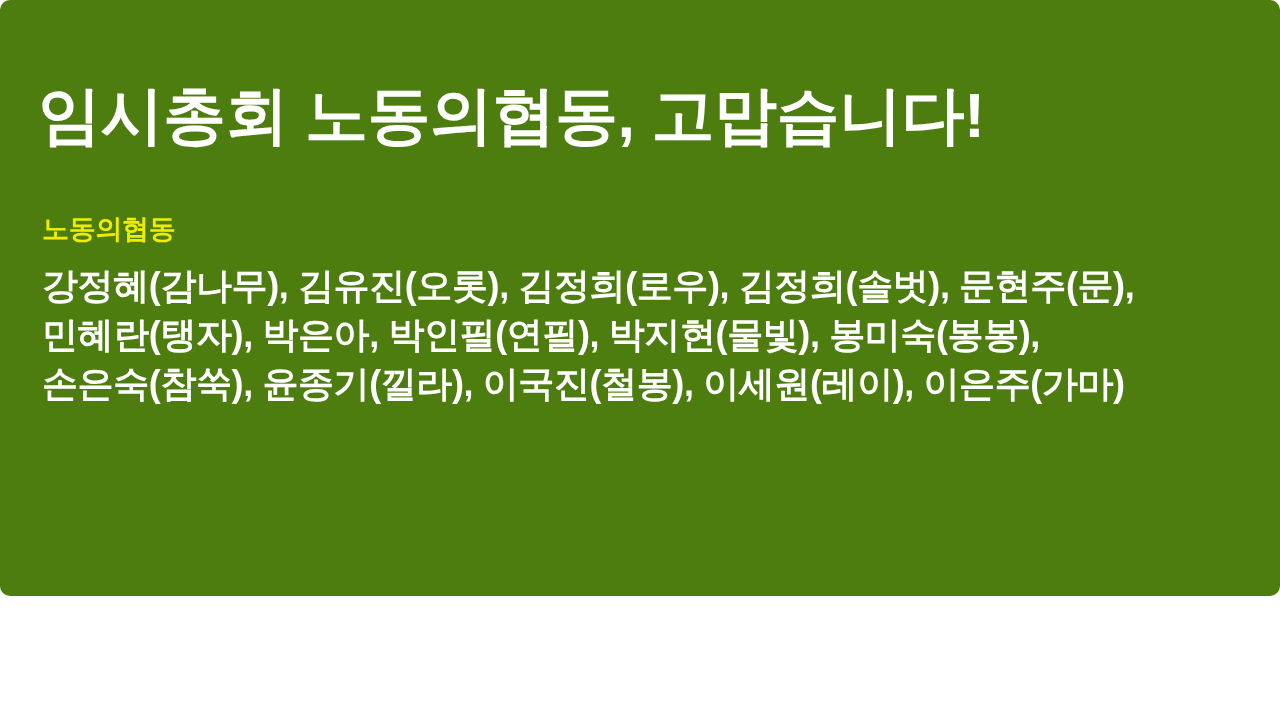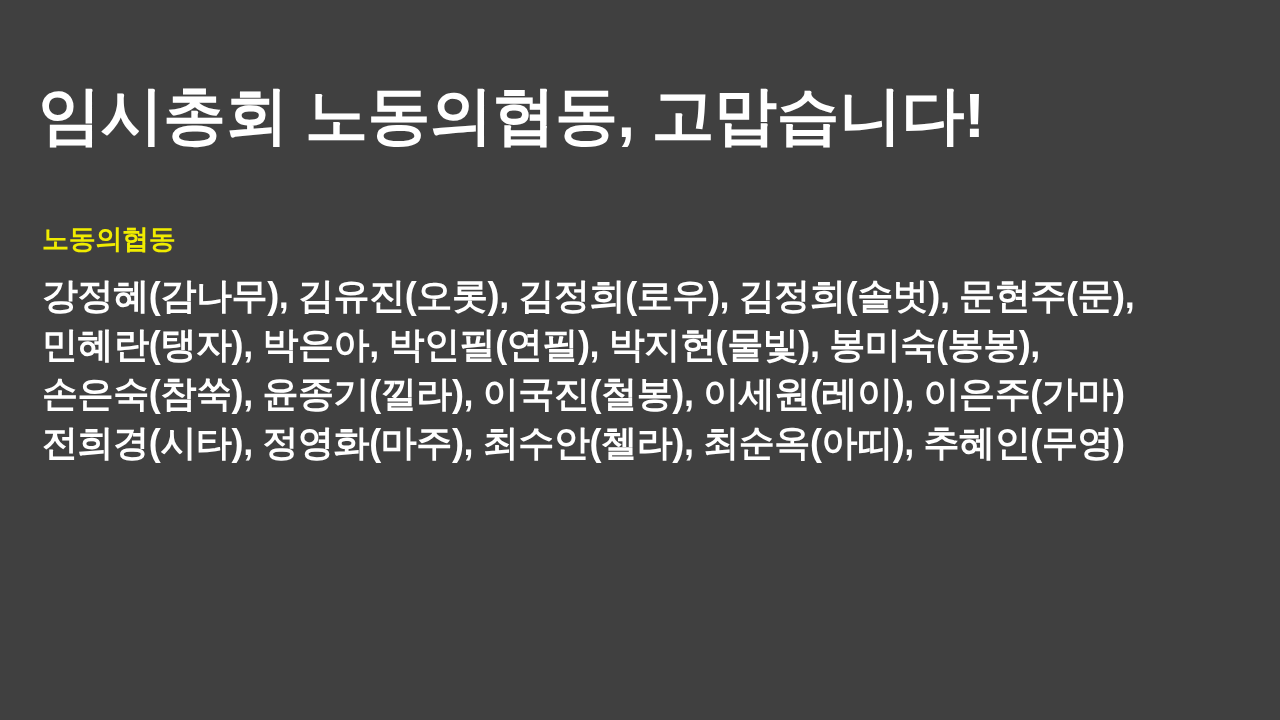--- a/index.html
+++ b/index.html
@@ -9,24 +9,25 @@
   }
   body {
     width: 1280px;
     height: 720px;
     overflow: hidden;
     font-family: "Liberation Sans", "DejaVu Sans", sans-serif;
   }
   .slide {
     position: relative;
     width: 1280px;
-    height: 720px;
-    background: #404040;
+    height: 596px;
+    background: #4d7c0f;
     box-sizing: border-box;
     overflow: hidden;
+    border-radius: 10px;
   }
   .slide-title {
     position: absolute;
     left: 38px;
     top: 32px;
     width: 1200px;
     color: #ffffff;
     font-size: 63px;
     font-weight: 700;
     line-height: 1.32;
@@ -39,21 +40,21 @@
     left: 42px;
     top: 212px;
     width: 1200px;
   }
   .group-heading {
     color: #f0ec00;
     font-size: 27px;
     font-weight: 700;
     line-height: 1.3;
     letter-spacing: -0.3px;
-    margin: 10px 0 14px 0;
+    margin: 0 0 14px 0;
     white-space: nowrap;
   }
   .member-lines {
     margin: 0;
     padding: 0;
     list-style: none;
   }
   .member-line {
     color: #ffffff;
     font-size: 36px;
@@ -71,18 +72,17 @@
   <h1 class="slide-title">임시총회 노동의협동, 고맙습니다!</h1>
 
   <div class="body-block">
 
     <div class="group-heading">노동의협동</div>
 
     <ul class="member-lines">
       <li class="member-line">강정혜(감나무), 김유진(오롯), 김정희(로우), 김정희(솔벗), 문현주(문),</li>
       <li class="member-line">민혜란(탱자), 박은아, 박인필(연필), 박지현(물빛), 봉미숙(봉봉),</li>
       <li class="member-line">손은숙(참쑥), 윤종기(낄라), 이국진(철봉), 이세원(레이), 이은주(가마)</li>
-      <li class="member-line">전희경(시타), 정영화(마주), 최수안(첼라), 최순옥(아띠), 추혜인(무영)</li>
     </ul>
 
   </div>
 
 </div>
 
 </body></html>

